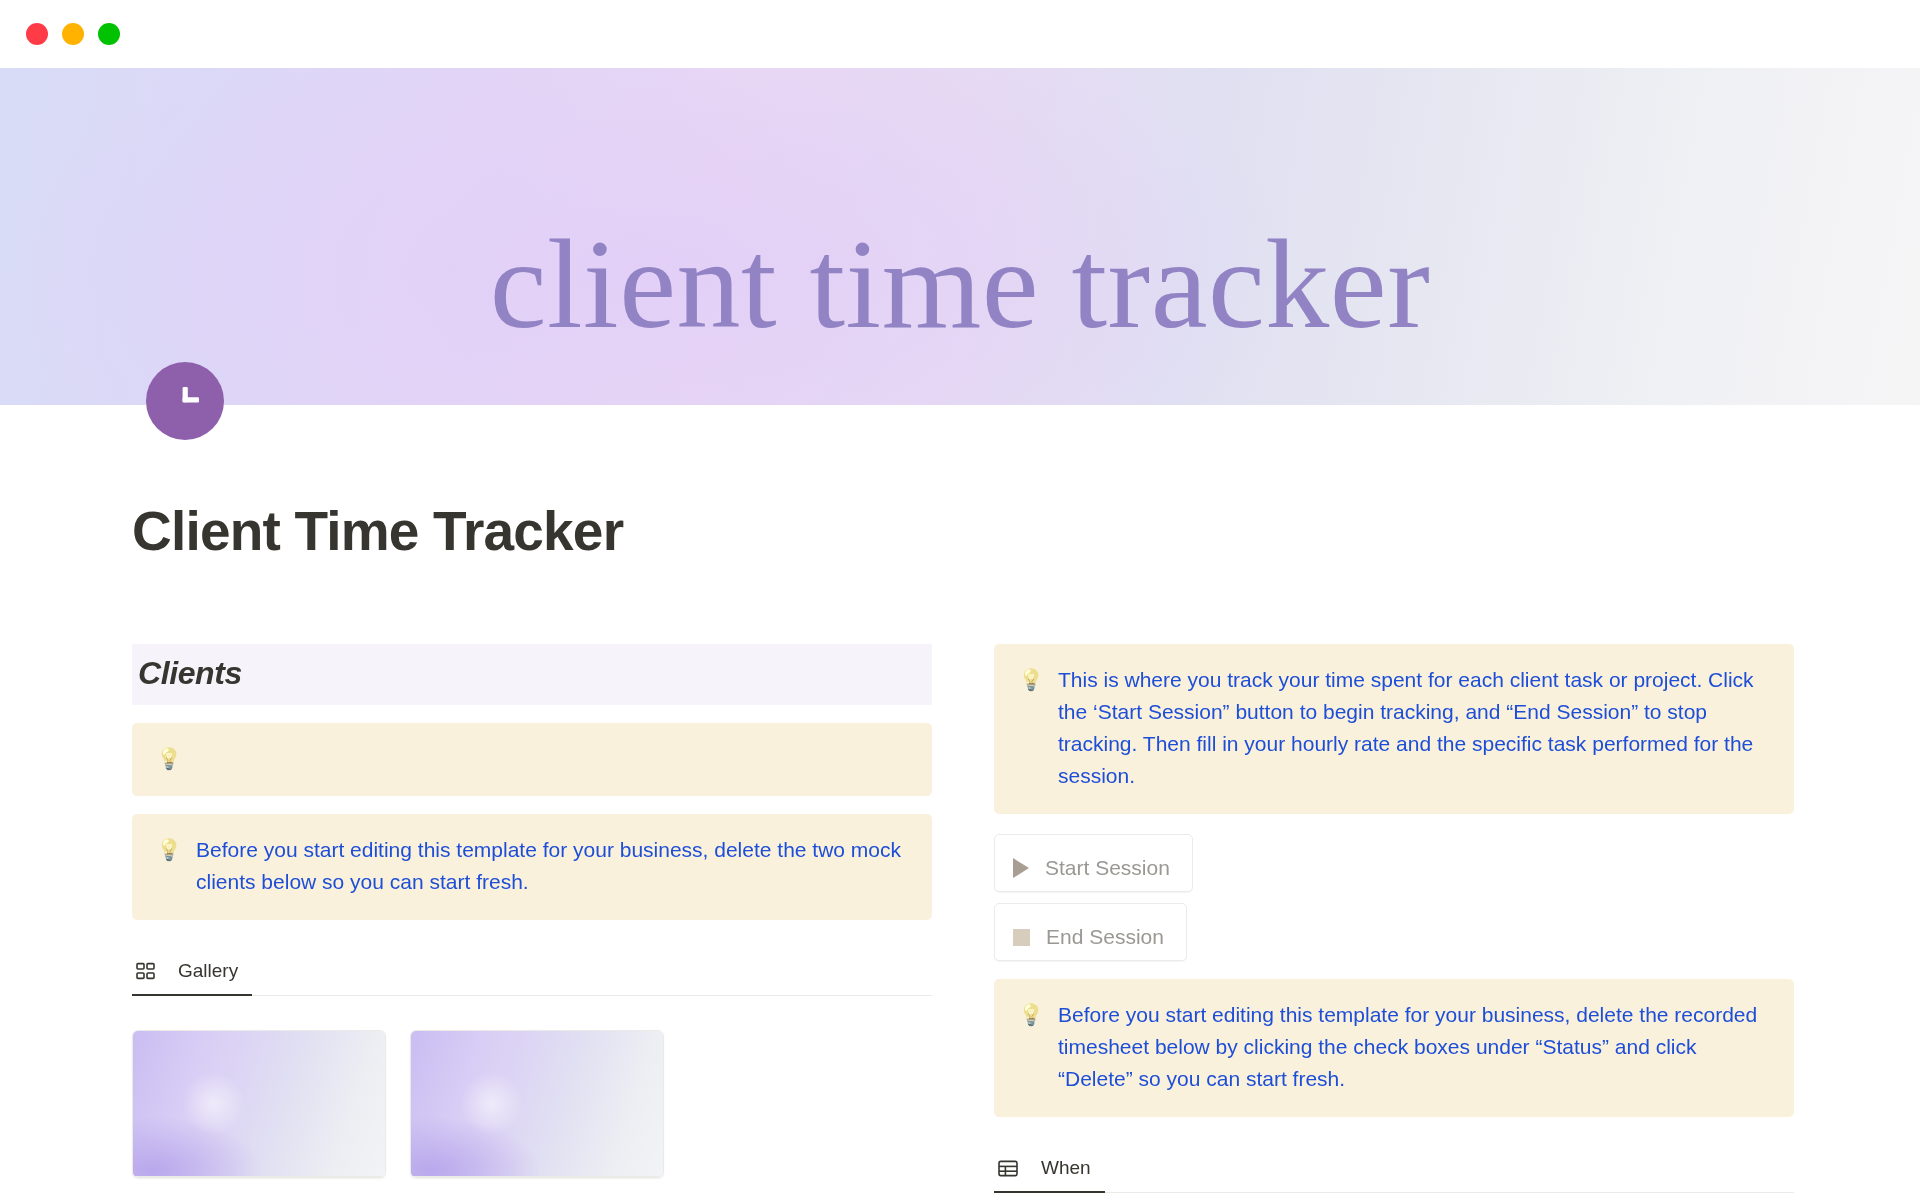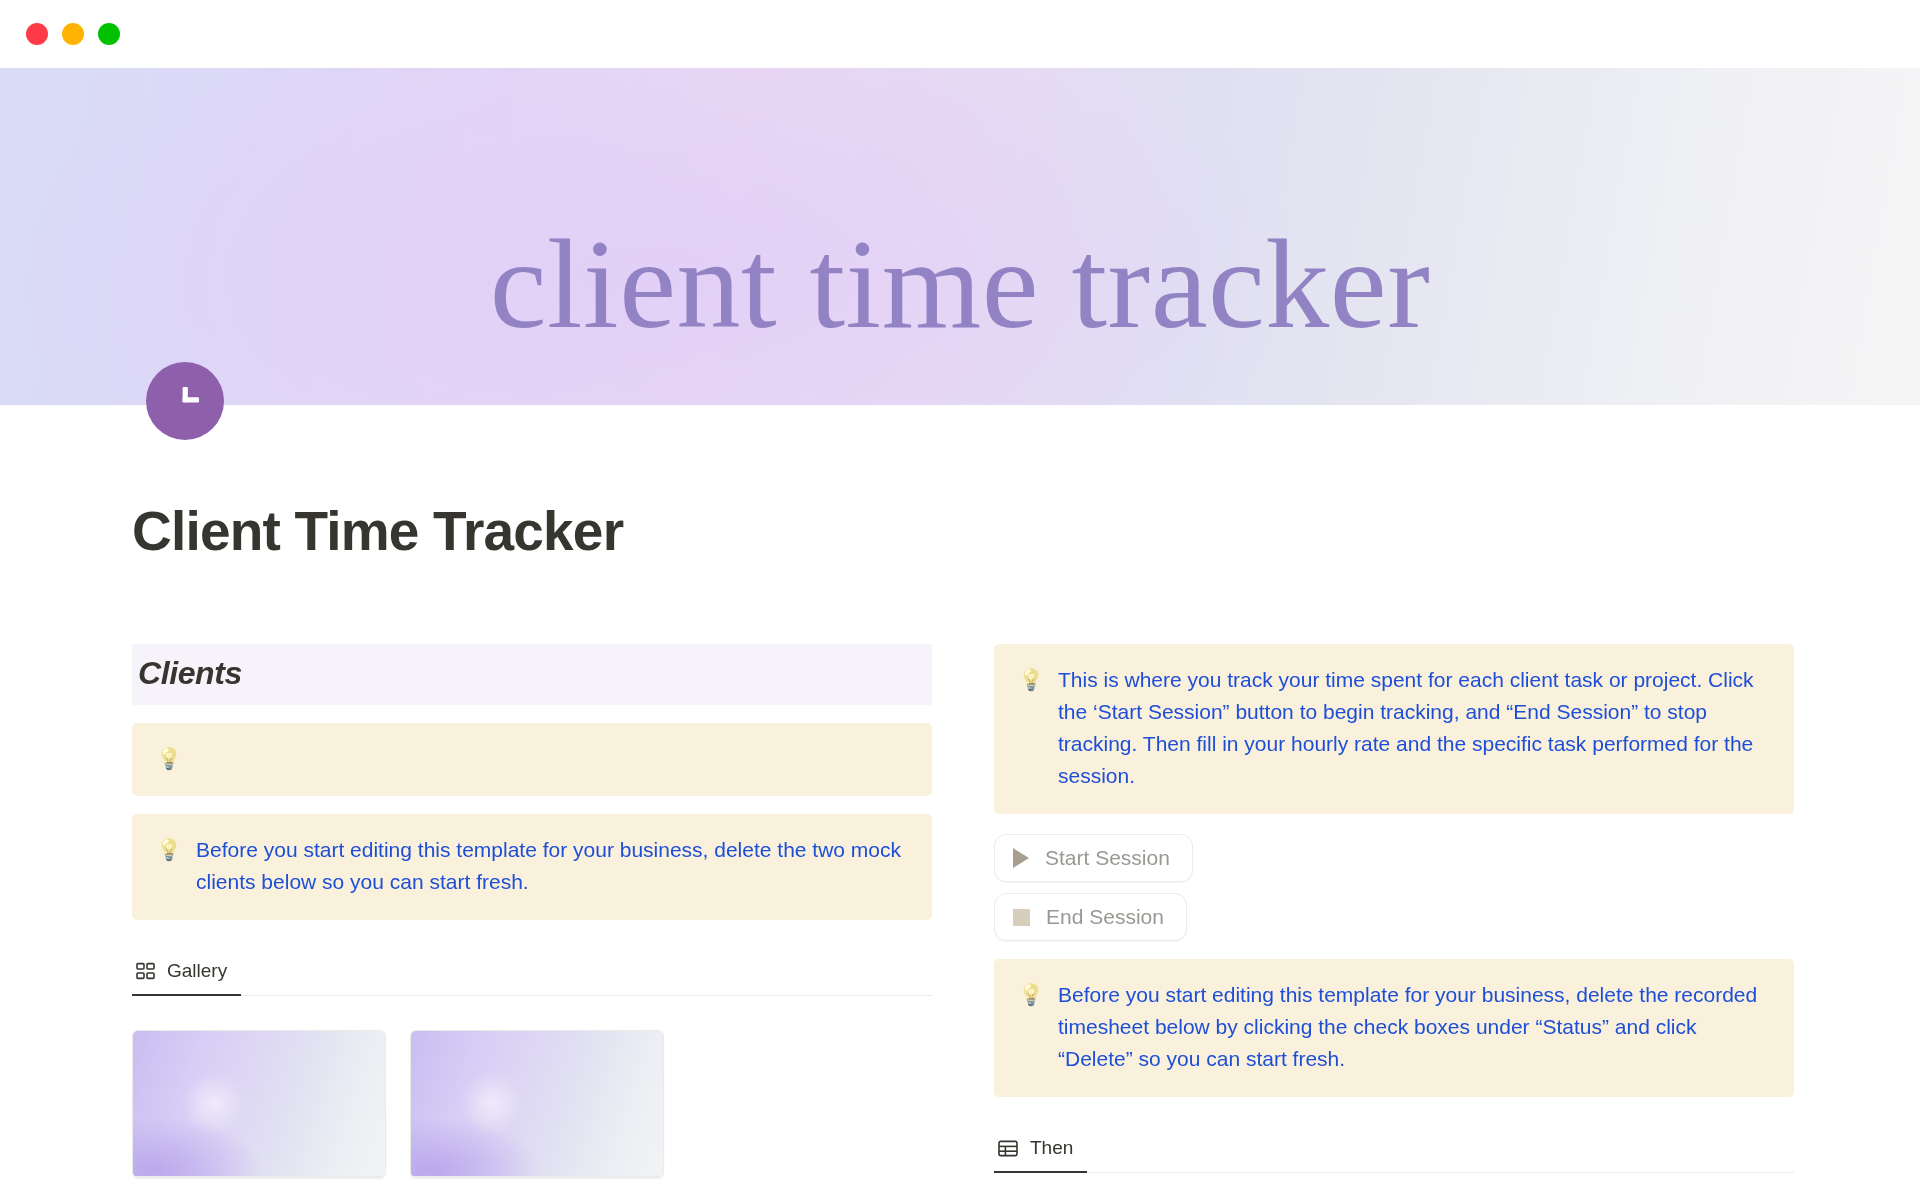--- a/index.html
+++ b/index.html
@@ -127,21 +127,21 @@
 
   
   .view-tabs {
     margin-top:34px;
     border-bottom:1px solid #eceae6;
     display:flex;
   }
   .view-tab {
     display:flex;
     align-items:center;
-    gap:12px;
+    gap:23px;
     padding:6px 14px 12px 4px;
     font-size:19px;
     color:#37352f;
     border-bottom:2.5px solid #37352f;
     margin-bottom:-1px;
     cursor:pointer;
   }
   .view-tab svg { display:block; }
 
   
@@ -169,22 +169,22 @@
   }
 
   
   .session-buttons { margin-top:20px; }
   .btn-session {
     display:inline-flex;
     align-items:center;
     gap:16px;
     background:#ffffff;
     border:1px solid #ecebe9;
-    border-radius:12px;
-    padding:11px 22px 11px 18px;
+    border-radius:5px;
+    padding:21px 22px 11px 18px;
     font-size:21px;
     color:#9b9894;
     cursor:pointer;
     box-shadow:0 1px 1px rgba(15,15,15,0.04);
   }
   .btn-row + .btn-row { margin-top:11px; }
   .icon-play {
     width:0; height:0;
     border-left:16px solid #a89f92;
     border-top:10px solid transparent;
@@ -295,19 +295,19 @@
       <div class="view-tabs">
         <div class="view-tab">
           <span>
             <svg width="20" height="19" viewBox="0 0 20 19" aria-hidden="true">
               <rect x="1" y="2.4" width="18" height="14.2" rx="1.8" fill="none" stroke="#37352f" stroke-width="1.6"></rect>
               <line x1="1" y1="7.4" x2="19" y2="7.4" stroke="#37352f" stroke-width="1.6"></line>
               <line x1="1" y1="12.2" x2="19" y2="12.2" stroke="#37352f" stroke-width="1.6"></line>
               <line x1="7.4" y1="7.4" x2="7.4" y2="16.6" stroke="#37352f" stroke-width="1.6"></line>
             </svg>
           </span>
-          <span>Then</span>
+          <span>When</span>
         </div>
       </div>
 
     </div>
   </div>
 </div>
 
 </body></html>

